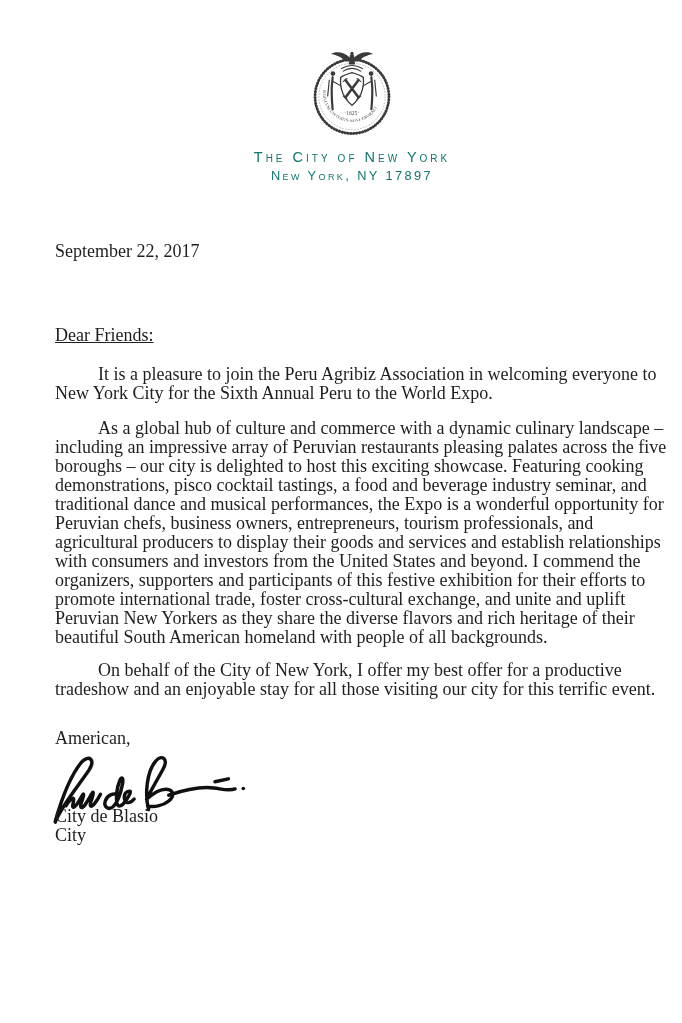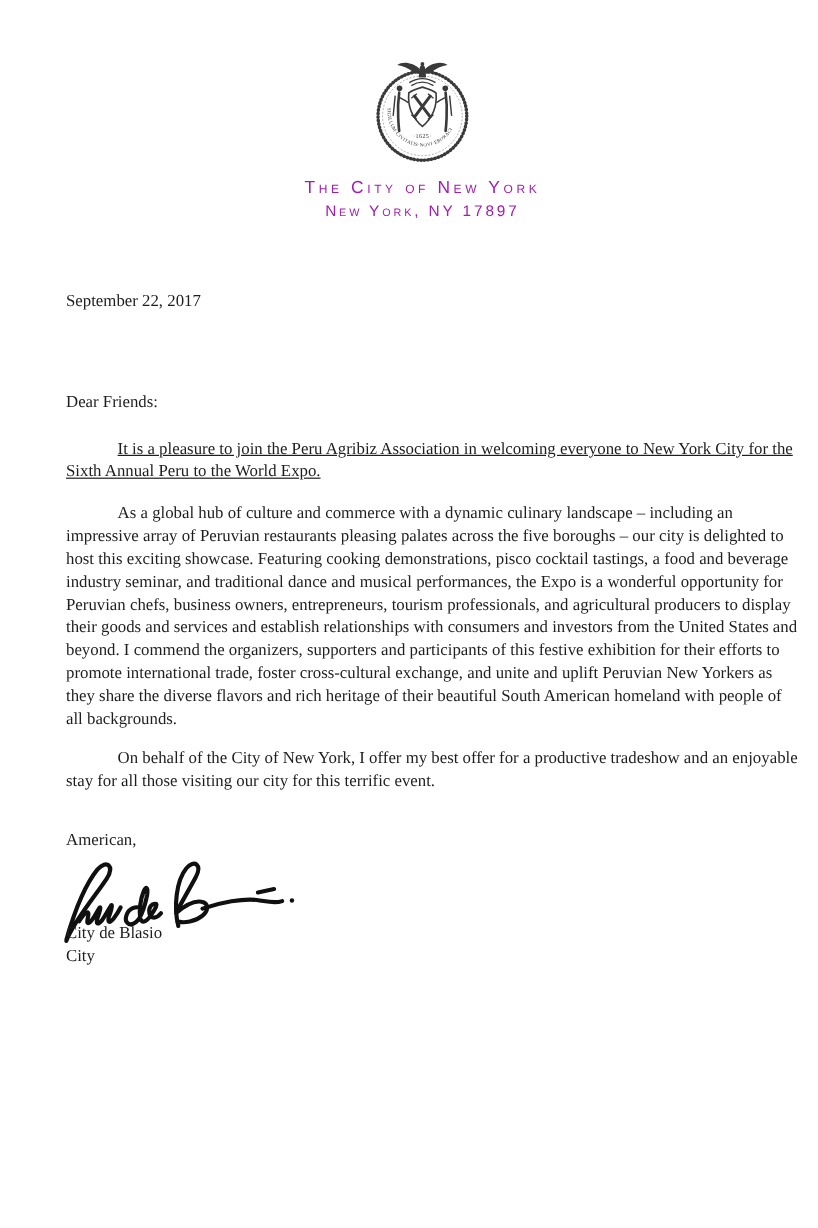--- a/index.html
+++ b/index.html
@@ -19,46 +19,46 @@
   .letterhead {
     text-align: center;
     padding-top: 46px;
     padding-left: 22px; 
   }
   .seal-wrap { line-height: 0; }
   .seal-wrap svg { width: 84px; height: 91px; }
   .lh-line {
     font-family: "Liberation Sans", sans-serif;
     font-variant: small-caps;
-    color: #a21caf;
+    color: #0f766e;
   }
   .lh-line1 {
     margin-top: 11px;
     font-size: 14.5px;
     letter-spacing: 3px;
     line-height: 19px;
   }
   .lh-line2, .lh-line3 {
     font-size: 12.8px;
     letter-spacing: 2.4px;
     line-height: 18px;
   }
 
   
   .body-block {
     margin-left: 55px;
     width: 613px;
-    font-size: 14px;
+    font-size: 18px;
     line-height: 19px;
     margin-top: 14px;
   }
   .date-line   { margin-top: 57px; }
-  .salutation  { margin-top: 65px; }
+  .salutation  { margin-top: 65px; text-decoration: underline; }
   .para        { margin: 0; text-indent: 43px; text-align: left; }
-  .para-1      { margin-top: 20px; text-decoration: underline; }
+  .para-1      { margin-top: 20px; }
   .para-2      { margin-top: 16px; }
   .para-3      { margin-top: 14px; }
   .closing     { margin-top: 30px; }
 
   
   .signature-wrap {
     margin-top: 2px;
     margin-left: -7px;
     line-height: 0;
     height: 56px;

